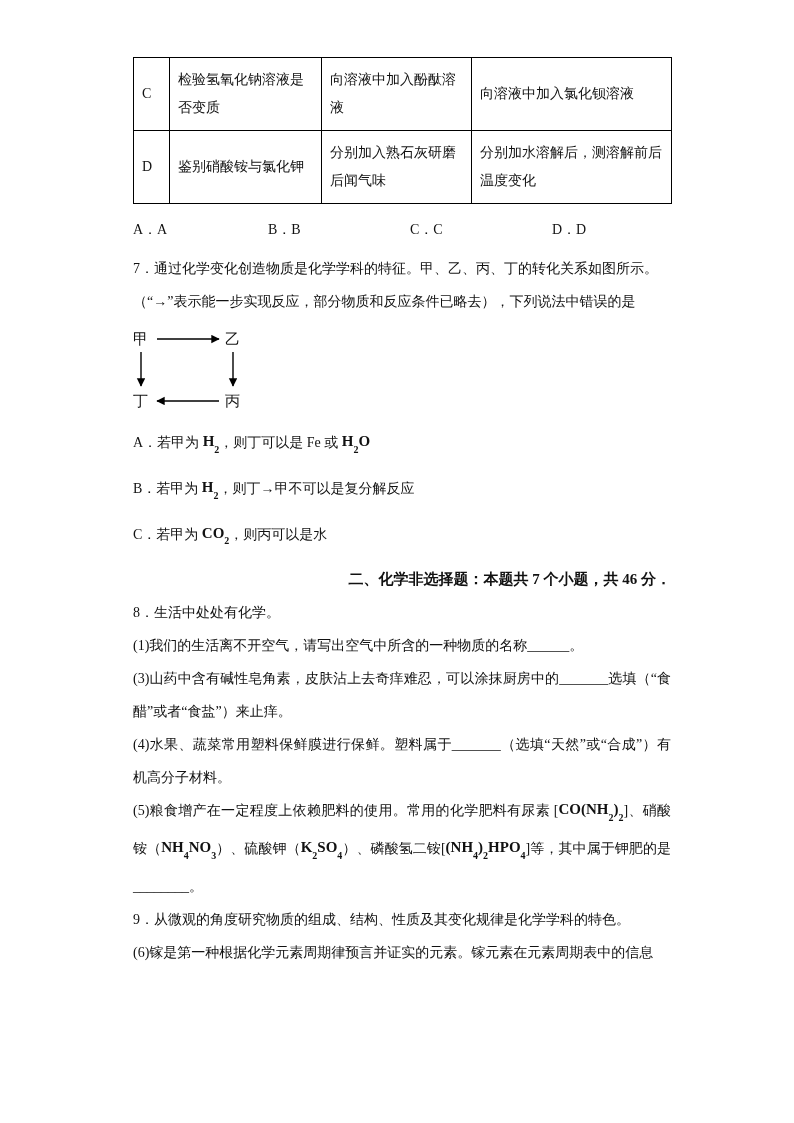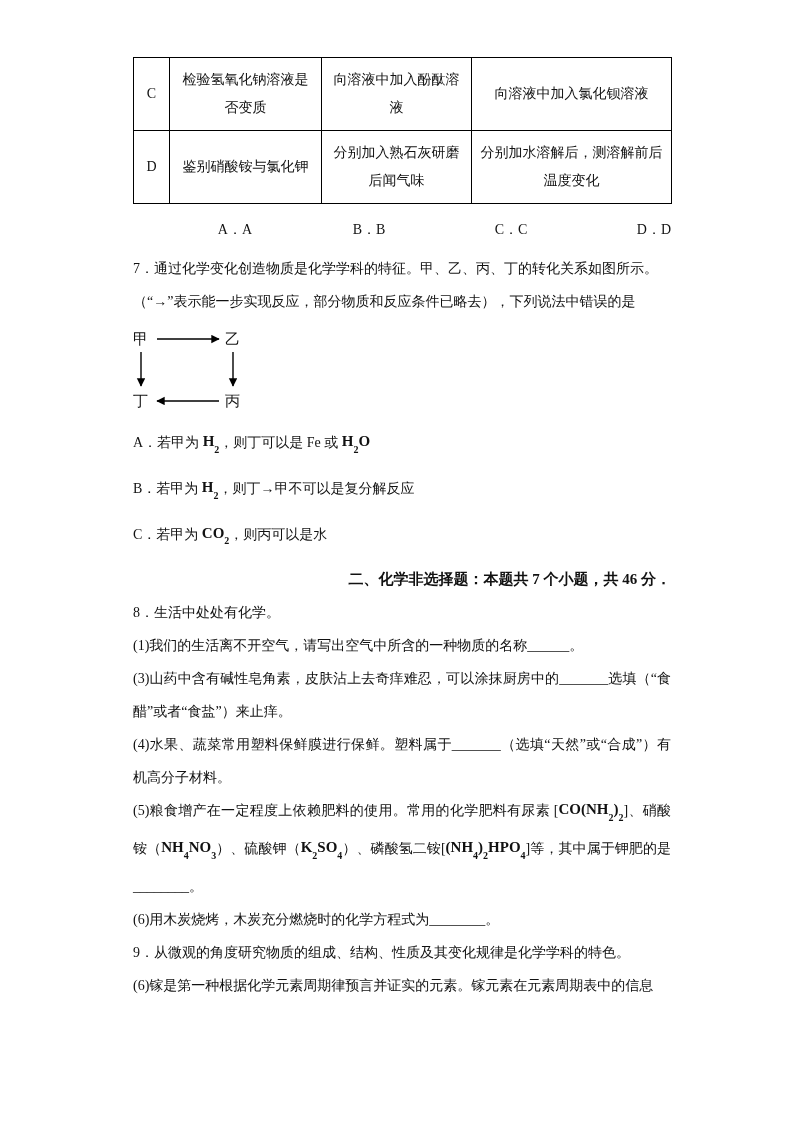--- a/index.html
+++ b/index.html
@@ -8,29 +8,29 @@
     width:794px; height:1123px; overflow:hidden;
     font-family:"Liberation Serif","DejaVu Serif",serif;
     color:#111111;
   }
   .page { padding:57px 123px 0 133px; }
 
   
   .doc-table { border-collapse:collapse; width:538px; table-layout:fixed; font-size:14px; }
   .doc-table td {
     border:1px solid #000; padding:8px 8px; line-height:28px;
-    vertical-align:middle; text-align:center;
+    vertical-align:middle; text-align:left;
   }
   .doc-table col.c0 { width:36px; }
   .doc-table col.c1 { width:152px; }
   .doc-table col.c2 { width:150px; }
   .doc-table col.c3 { width:200px; }
 
   
-  .answers { display:flex; margin-top:16px; font-size:14px; line-height:20px;justify-content:flex-end; }
+  .answers { display:flex; margin-top:16px; font-size:14px; line-height:20px; }
   .answers span { width:142px; }
   .answers span:first-child { width:135px; }
   .answers span:last-child { width:auto; }
 
   .para { font-size:14px; line-height:33px; text-align:justify; }
   .q7-block { margin-top:12px; }
 
   
   .diagram { position:relative; width:132px; height:88px; margin:10px 0 6px 0; }
   .diagram .node { position:absolute; font-size:15px; line-height:18px; }
@@ -110,21 +110,20 @@
   </div>
 
   <div class="section-title">二、化学非选择题：本题共 7 个小题，共 46 分．</div>
 
   <div>
     <div class="para">8．生活中处处有化学。</div>
     <div class="para">(1)我们的生活离不开空气，请写出空气中所含的一种物质的名称______。</div>
     <div class="para">(3)山药中含有碱性皂角素，皮肤沾上去奇痒难忍，可以涂抹厨房中的_______选填（“食醋”或者“食盐”）来止痒。</div>
     <div class="para">(4)水果、蔬菜常用塑料保鲜膜进行保鲜。塑料属于_______（选填“天然”或“合成”）有机高分子材料。</div>
     <div class="para"><span>(5)粮食增产在一定程度上依赖肥料的使用。常用的化学肥料有尿素 [</span><span class="chem">CO(NH</span><sub class="chem-sub">2</sub><span class="chem">)</span><sub class="chem-sub">2</sub><span>]、硝酸铵（</span><span class="chem">NH</span><sub class="chem-sub">4</sub><span class="chem">NO</span><sub class="chem-sub">3</sub><span>）、硫酸钾（</span><span class="chem">K</span><sub class="chem-sub">2</sub><span class="chem">SO</span><sub class="chem-sub">4</sub><span>）、磷酸氢二铵[</span><span class="chem">(NH</span><sub class="chem-sub">4</sub><span class="chem">)</span><sub class="chem-sub">2</sub><span class="chem">HPO</span><sub class="chem-sub">4</sub><span>]等，其中属于钾肥的是________。</span></div>
-    <div class="para">(6)用木炭烧烤，木炭充分燃烧时的化学方程式为________。</div>
   </div>
 
   <div>
     <div class="para">9．从微观的角度研究物质的组成、结构、性质及其变化规律是化学学科的特色。</div>
     <div class="para">(6)镓是第一种根据化学元素周期律预言并证实的元素。镓元素在元素周期表中的信息</div>
   </div>
 
 </div>
 
 </body></html>

